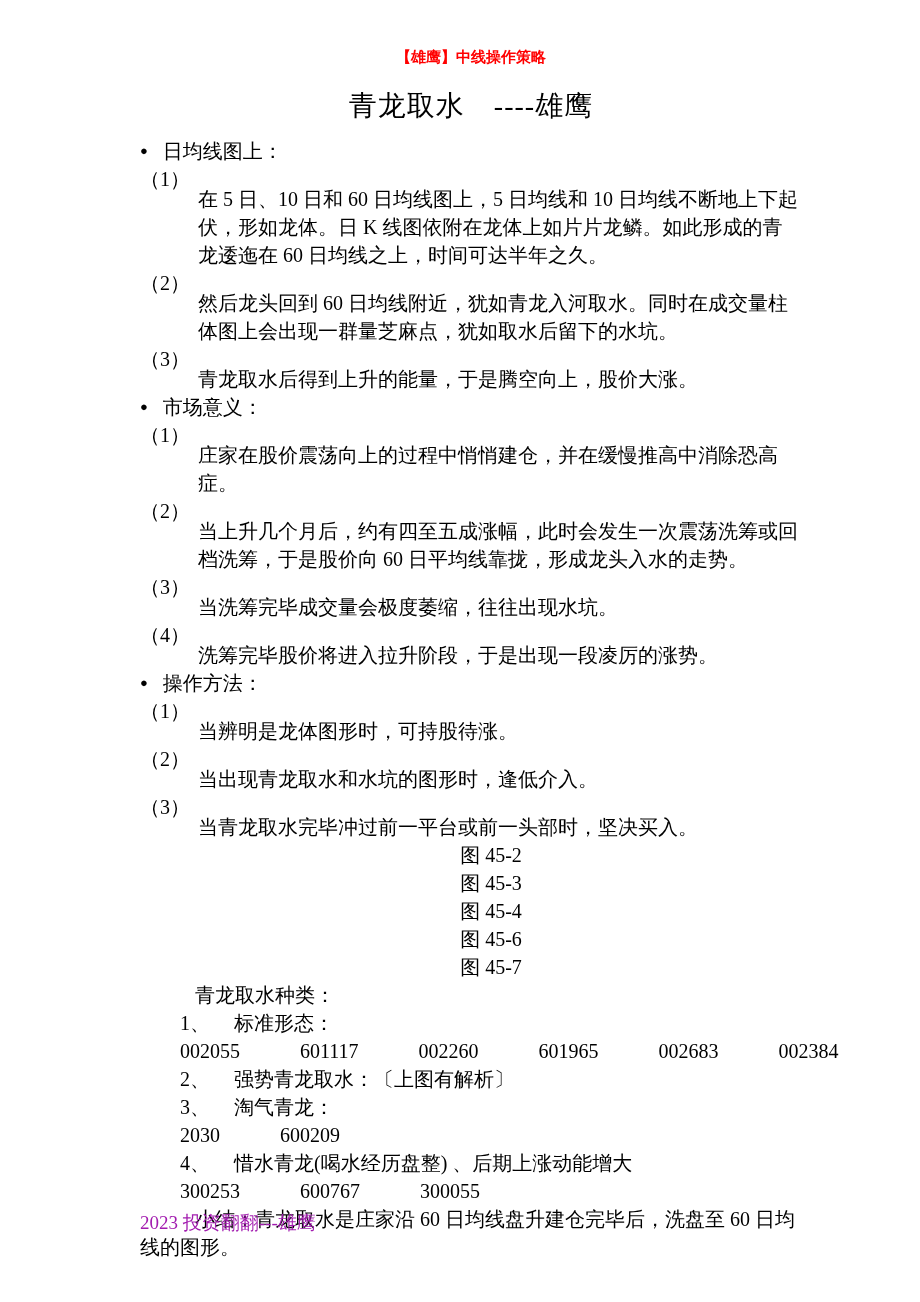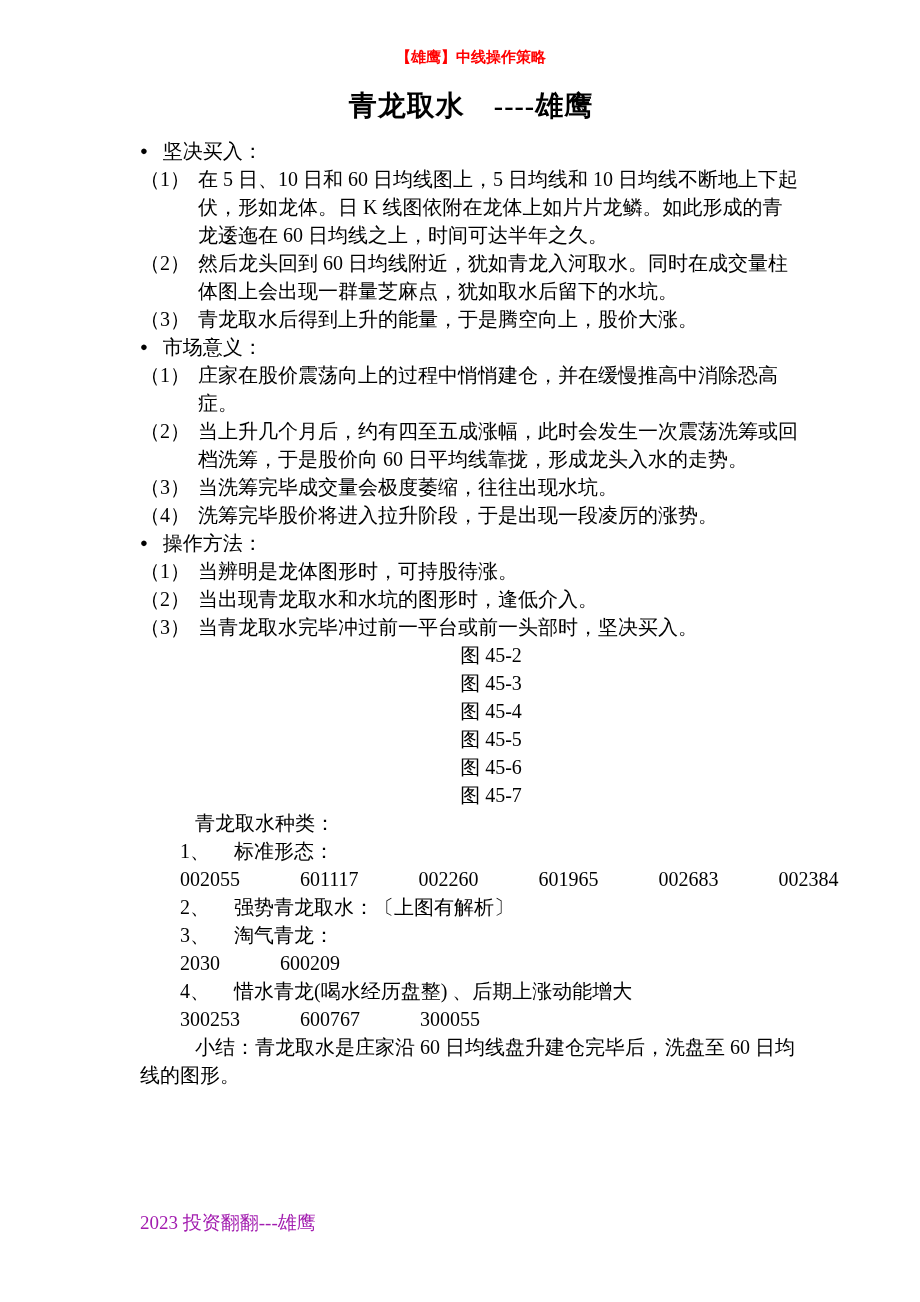--- a/index.html
+++ b/index.html
@@ -23,21 +23,21 @@
   .doc-header {
     text-align: center;
     color: #ff0000;
     font-size: 15px;
     font-weight: bold;
     margin-bottom: 20px;
   }
   .doc-title {
     text-align: center;
     font-size: 28px;
-    font-weight: bold;
+    font-weight: normal;
     margin: 4px 0 12px 0;
     letter-spacing: 1px;
   }
   .content {
     font-size: 20px;
     line-height: 28px;
   }
   .section-heading {
     display: flex;
     align-items: center;
@@ -49,20 +49,21 @@
   }
   .list-item {
     display: flex;
   }
   .item-num {
     flex: 0 0 58px;
     white-space: nowrap;
   }
   .item-text {
     flex: 1;
+    margin-top: 20px;
   }
   .figures {
     text-align: center;
     margin-left: 40px;
   }
   .cat-heading {
     padding-left: 55px;
   }
   .cat-label {
     display: flex;
@@ -91,21 +92,21 @@
 <div class="page">
 
   <div class="doc-header">【雄鹰】中线操作策略</div>
 
   <div class="doc-title">青龙取水　----雄鹰</div>
 
   <div class="content">
 
     <div class="section-heading">
       <span class="bullet">●</span>
-      <span>坚决买入：</span>
+      <span>日均线图上：</span>
     </div>
     <div class="list-item">
       <span class="item-num">（1）</span>
       <span class="item-text">在 5 日、10 日和 60 日均线图上，5 日均线和 10 日均线不断地上下起伏，形如龙体。日 K 线图依附在龙体上如片片龙鳞。如此形成的青龙逶迤在 60 日均线之上，时间可达半年之久。</span>
     </div>
     <div class="list-item">
       <span class="item-num">（2）</span>
       <span class="item-text">然后龙头回到 60 日均线附近，犹如青龙入河取水。同时在成交量柱体图上会出现一群量芝麻点，犹如取水后留下的水坑。</span>
     </div>
     <div class="list-item">
@@ -148,21 +149,20 @@
     </div>
     <div class="list-item">
       <span class="item-num">（3）</span>
       <span class="item-text">当青龙取水完毕冲过前一平台或前一头部时，坚决买入。</span>
     </div>
 
     <div class="figures">
       <div>图 45-2</div>
       <div>图 45-3</div>
       <div>图 45-4</div>
-      <div>图 45-5</div>
       <div>图 45-6</div>
       <div>图 45-7</div>
     </div>
 
     <div class="cat-heading">青龙取水种类：</div>
 
     <div class="cat-label">
       <span>1、</span>
       <span>标准形态：</span>
     </div>

